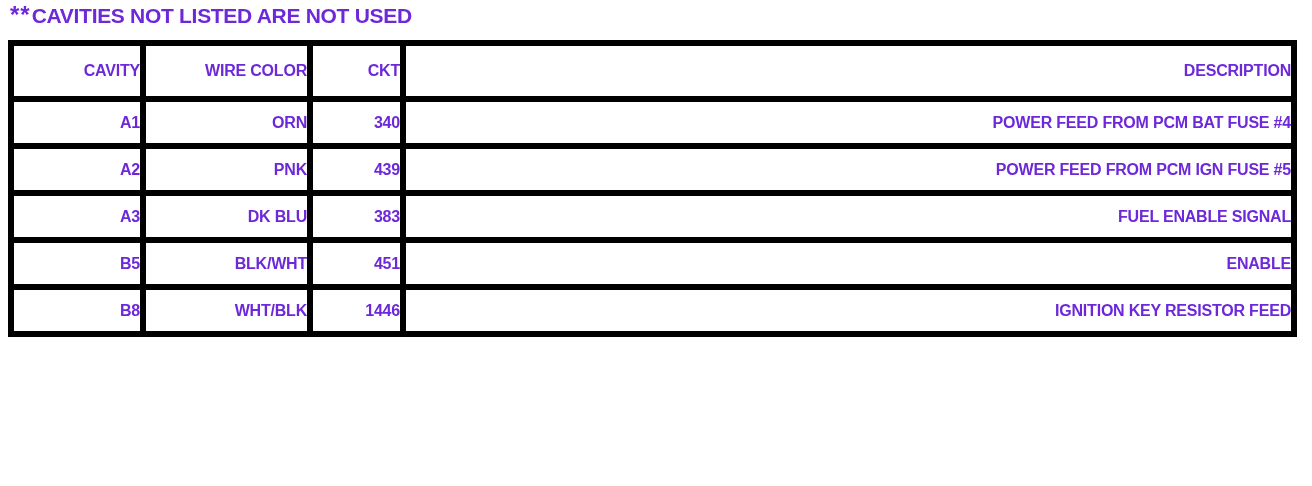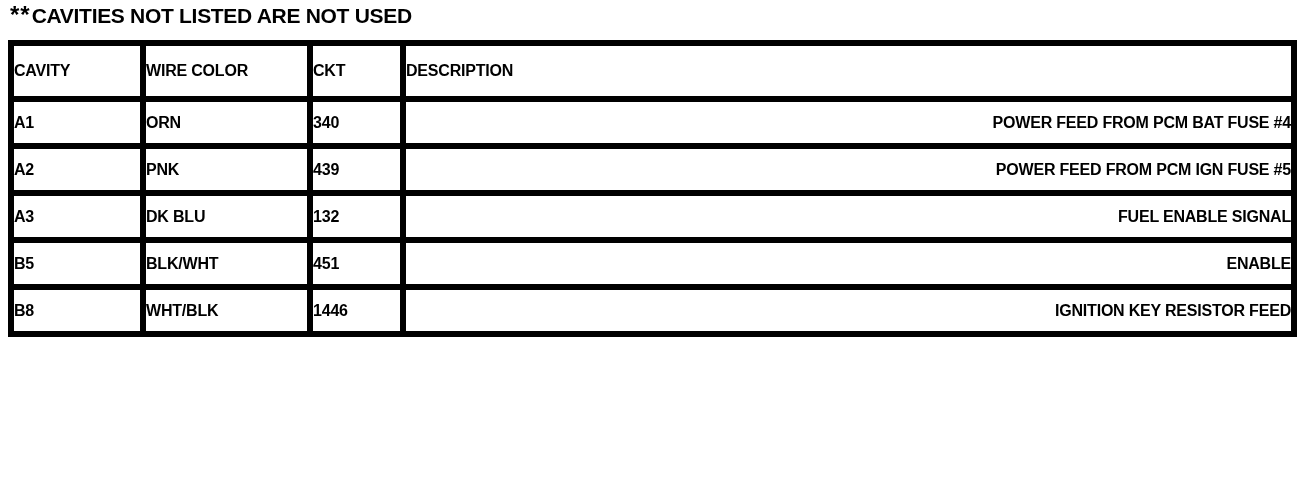--- a/index.html
+++ b/index.html
@@ -1,21 +1,21 @@
 <!DOCTYPE html>
 <html><head>
 <meta charset="utf-8">
 <style>
   html, body { margin: 0; padding: 0; background: #ffffff; }
   .page {
     position: relative;
     width: 1312px;
     height: 486px;
     background: #ffffff;
-    color: #000000;
+    color: #6d28d9;
     font-family: "Liberation Sans", sans-serif;
     font-weight: bold;
     overflow: hidden;
   }
   .note {
     position: absolute;
     left: 10px;
     top: 1px;
     font-size: 21px;
     font-weight: 800;
@@ -35,21 +35,21 @@
     border-collapse: collapse;
     table-layout: fixed;
   }
   table.pinout col.c-cavity { width: 132px; }
   table.pinout col.c-wire   { width: 167px; }
   table.pinout col.c-ckt    { width: 93px;  }
   table.pinout th, table.pinout td {
     border: 6px solid #000000;
     font-size: 16px;
     font-weight: bold;
-    text-align: left;
+    text-align: right;
     padding: 0;
     letter-spacing: -0.2px;
     white-space: nowrap;
     overflow: hidden;
     background: #ffffff;
   }
   table.pinout thead tr { height: 56px; }
   table.pinout tbody tr { height: 47px; }
   table.pinout td.desc {
     text-align: right;
@@ -89,21 +89,21 @@
       </tr>
       <tr>
         <td>A2</td>
         <td>PNK</td>
         <td>439</td>
         <td class="desc">POWER FEED FROM PCM IGN FUSE #5</td>
       </tr>
       <tr>
         <td>A3</td>
         <td>DK BLU</td>
-        <td>132</td>
+        <td>383</td>
         <td class="desc">FUEL ENABLE SIGNAL</td>
       </tr>
       <tr>
         <td>B5</td>
         <td>BLK/WHT</td>
         <td>451</td>
         <td class="desc">ENABLE</td>
       </tr>
       <tr>
         <td>B8</td>

